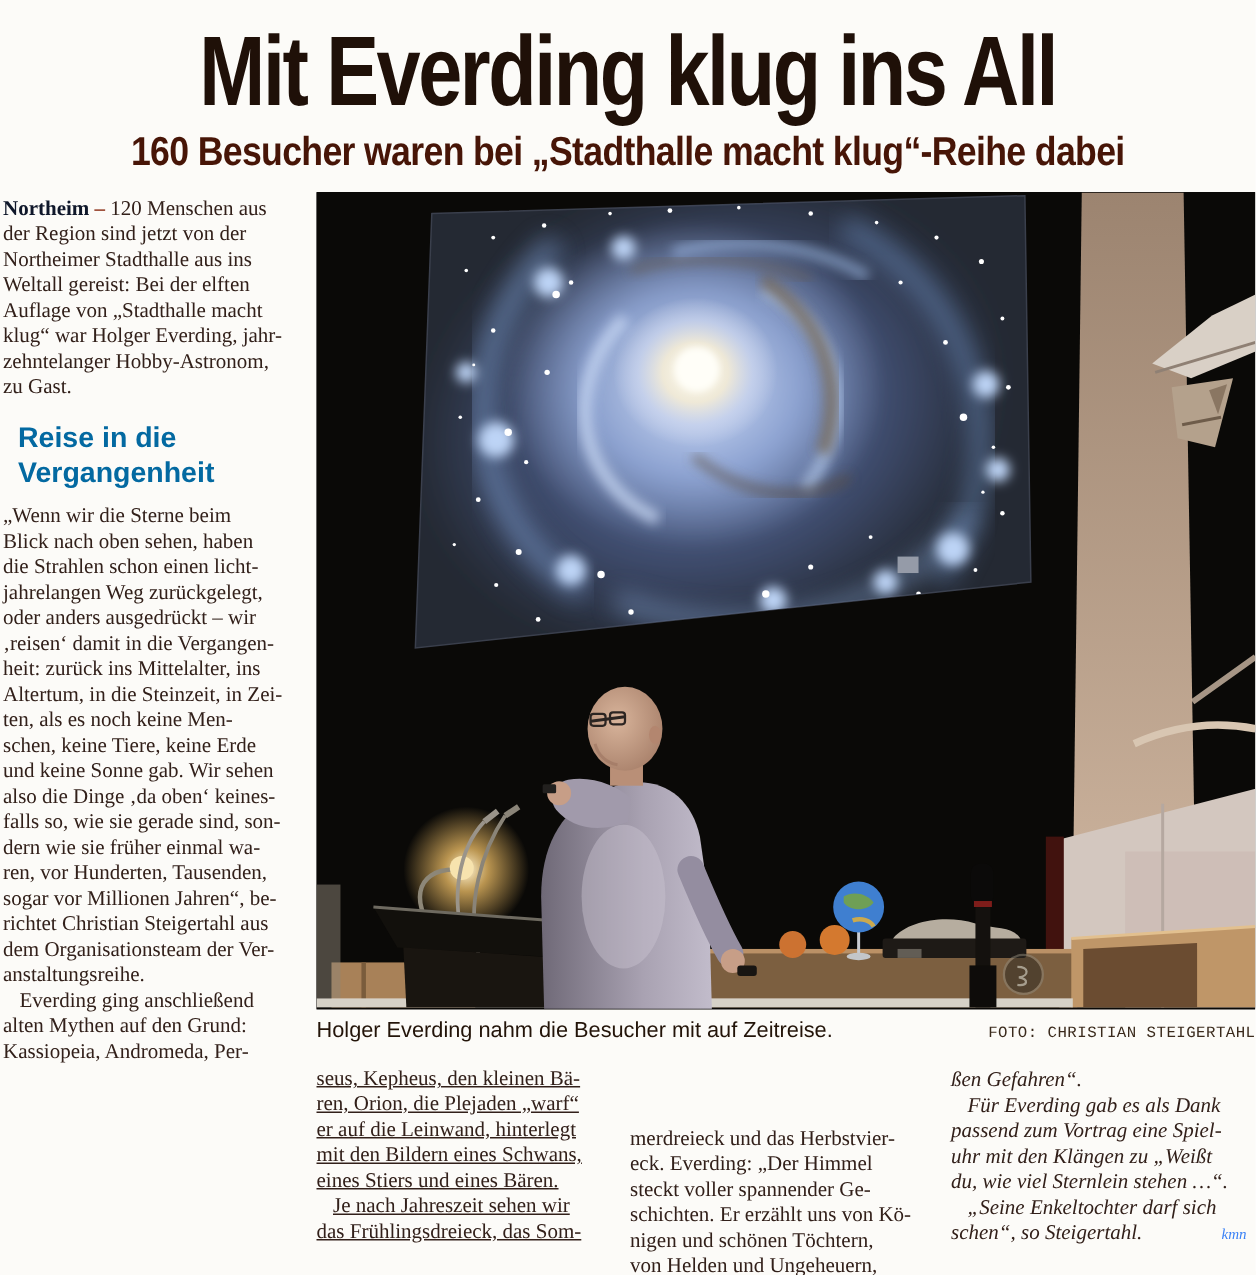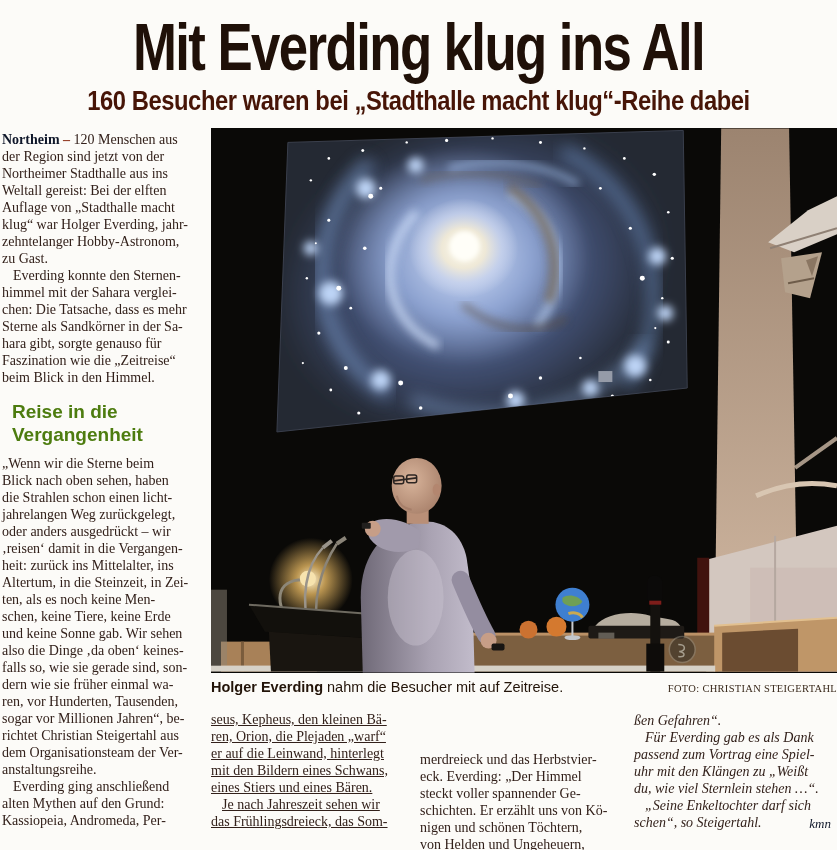--- a/index.html
+++ b/index.html
@@ -16,54 +16,47 @@
   .col{position:absolute;font-size:14px;line-height:17px;}
   .col .p{margin:0;white-space:pre;}
   .col .p.indent{text-indent:11px;}
   .col1{left:2px;top:131px;width:206px;}
   .col2{left:211px;top:711px;width:203px;text-decoration:underline;}
   .col3{left:420px;top:711px;width:210px;margin-top:40px;}
   .col4{left:634px;top:712px;width:203px;font-style:italic;}
   .lead{font-weight:bold;color:#0f172a;}
   .dash{font-weight:bold;color:#8f331c;}
   .crosshead{margin:14px 0 9px 10px;font-family:"Liberation Sans",sans-serif;font-weight:bold;
-    font-size:19px;line-height:23px;color:#4d7c0f;white-space:pre;}
-  .sig{position:absolute;right:6px;top:103px;font-size:13px;color:#0f172a;}
+    font-size:19px;line-height:23px;color:#0369a1;white-space:pre;}
+  .sig{position:absolute;right:6px;top:103px;font-size:10px;color:#3b82f6;}
   
   .photo{position:absolute;left:211px;top:128px;width:626px;height:545px;margin:0;background:#0a0907;}
   .captionrow{position:absolute;left:211px;top:679px;width:626px;display:flex;
     justify-content:space-between;align-items:baseline;}
   .caption{margin:0;font-family:"Liberation Sans",sans-serif;font-size:14.5px;color:#231409;white-space:pre;}
-  .caption b{font-weight:bold;}
-  .credit{font-family:Liberation Serif, serif;font-size:10.5px;letter-spacing:.3px;color:#3a2a1c;white-space:pre;}
+  .caption b{font-weight:normal;}
+  .credit{font-family:Liberation Mono, monospace;font-size:10.5px;letter-spacing:.3px;color:#3a2a1c;white-space:pre;}
 </style>
 </head>
 <body>
 
 <div class="page">
 
   <h1 class="headline">Mit Everding klug ins All</h1>
   <h2 class="subheadline">160 Besucher waren bei „Stadthalle macht klug“-Reihe dabei</h2>
 
   <div class="col col1">
     <p class="p"><span class="lead">Northeim</span><span class="dash"> – </span><span>120 Menschen aus
 der Region sind jetzt von der
 Northeimer Stadthalle aus ins
 Weltall gereist: Bei der elften
 Auflage von „Stadthalle macht
 klug“ war Holger Everding, jahr-
 zehntelanger Hobby-Astronom,
 zu Gast.</span></p>
-    <p class="p indent">Everding konnte den Sternen-
-himmel mit der Sahara verglei-
-chen: Die Tatsache, dass es mehr
-Sterne als Sandkörner in der Sa-
-hara gibt, sorgte genauso für
-Faszination wie die „Zeitreise“
-beim Blick in den Himmel.</p>
     <h3 class="crosshead">Reise in die
 Vergangenheit</h3>
     <p class="p">„Wenn wir die Sterne beim
 Blick nach oben sehen, haben
 die Strahlen schon einen licht-
 jahrelangen Weg zurückgelegt,
 oder anders ausgedrückt – wir
 ‚reisen‘ damit in die Vergangen-
 heit: zurück ins Mittelalter, ins
 Altertum, in die Steinzeit, in Zei-

